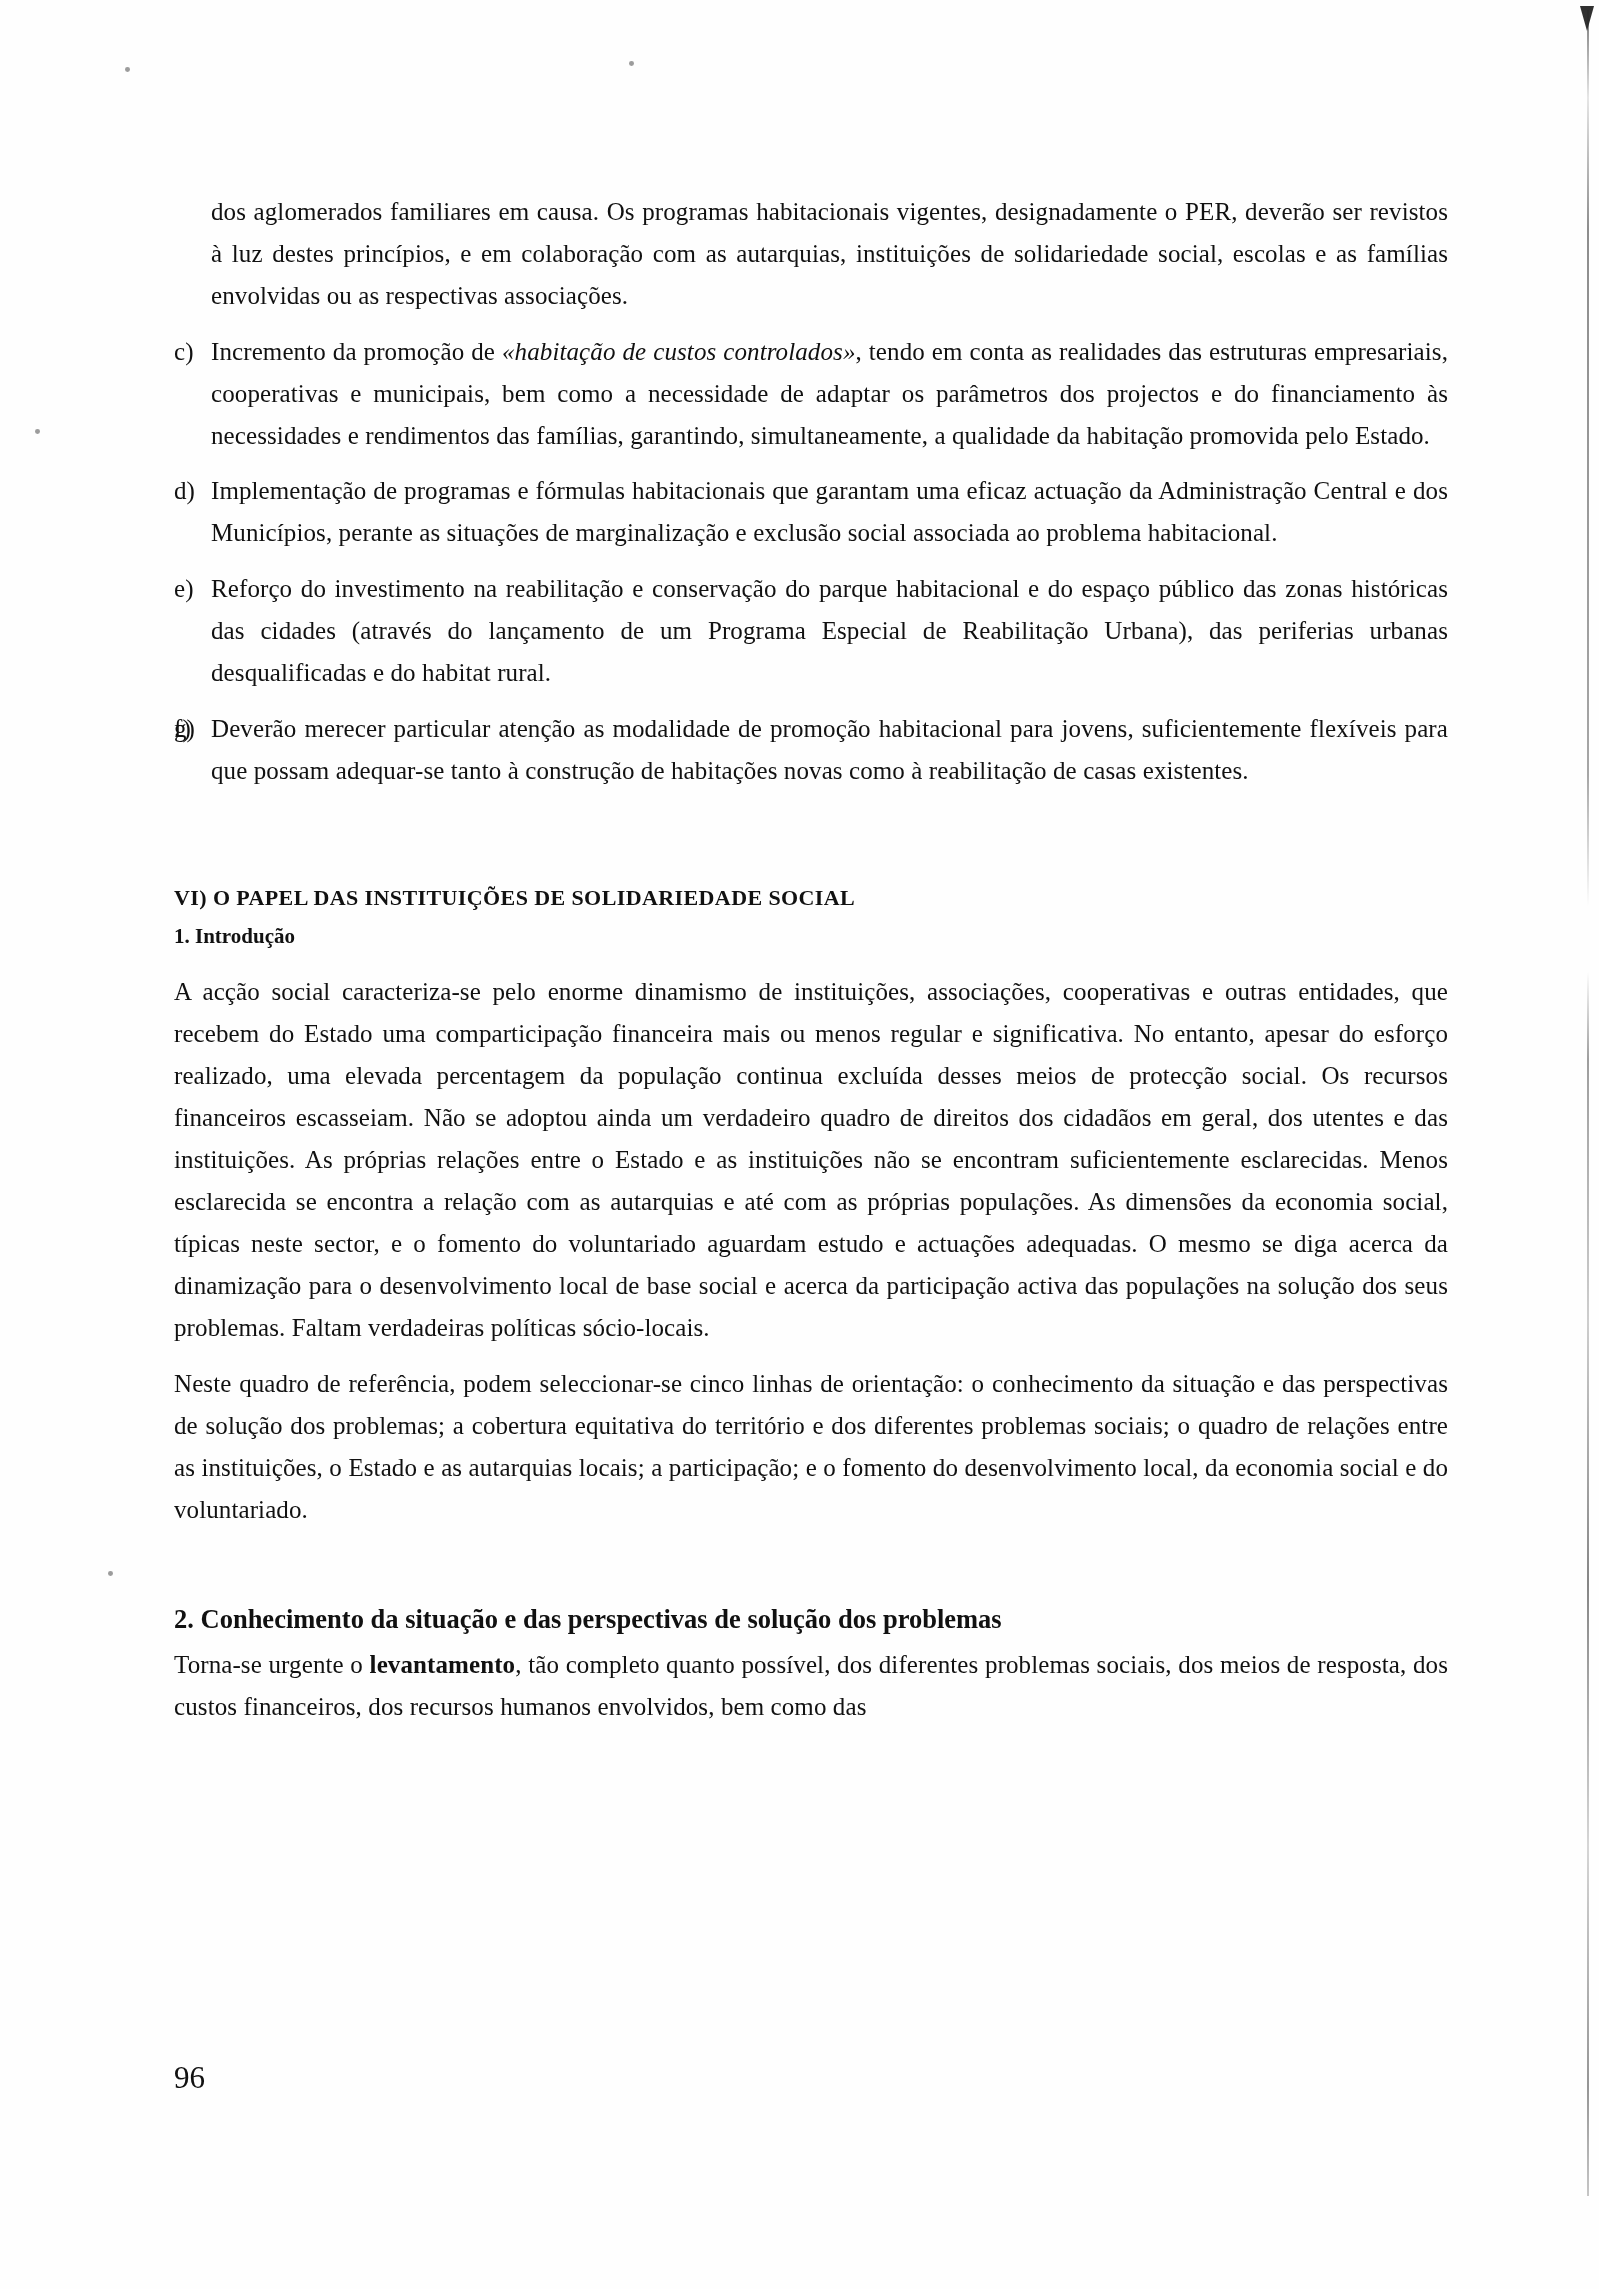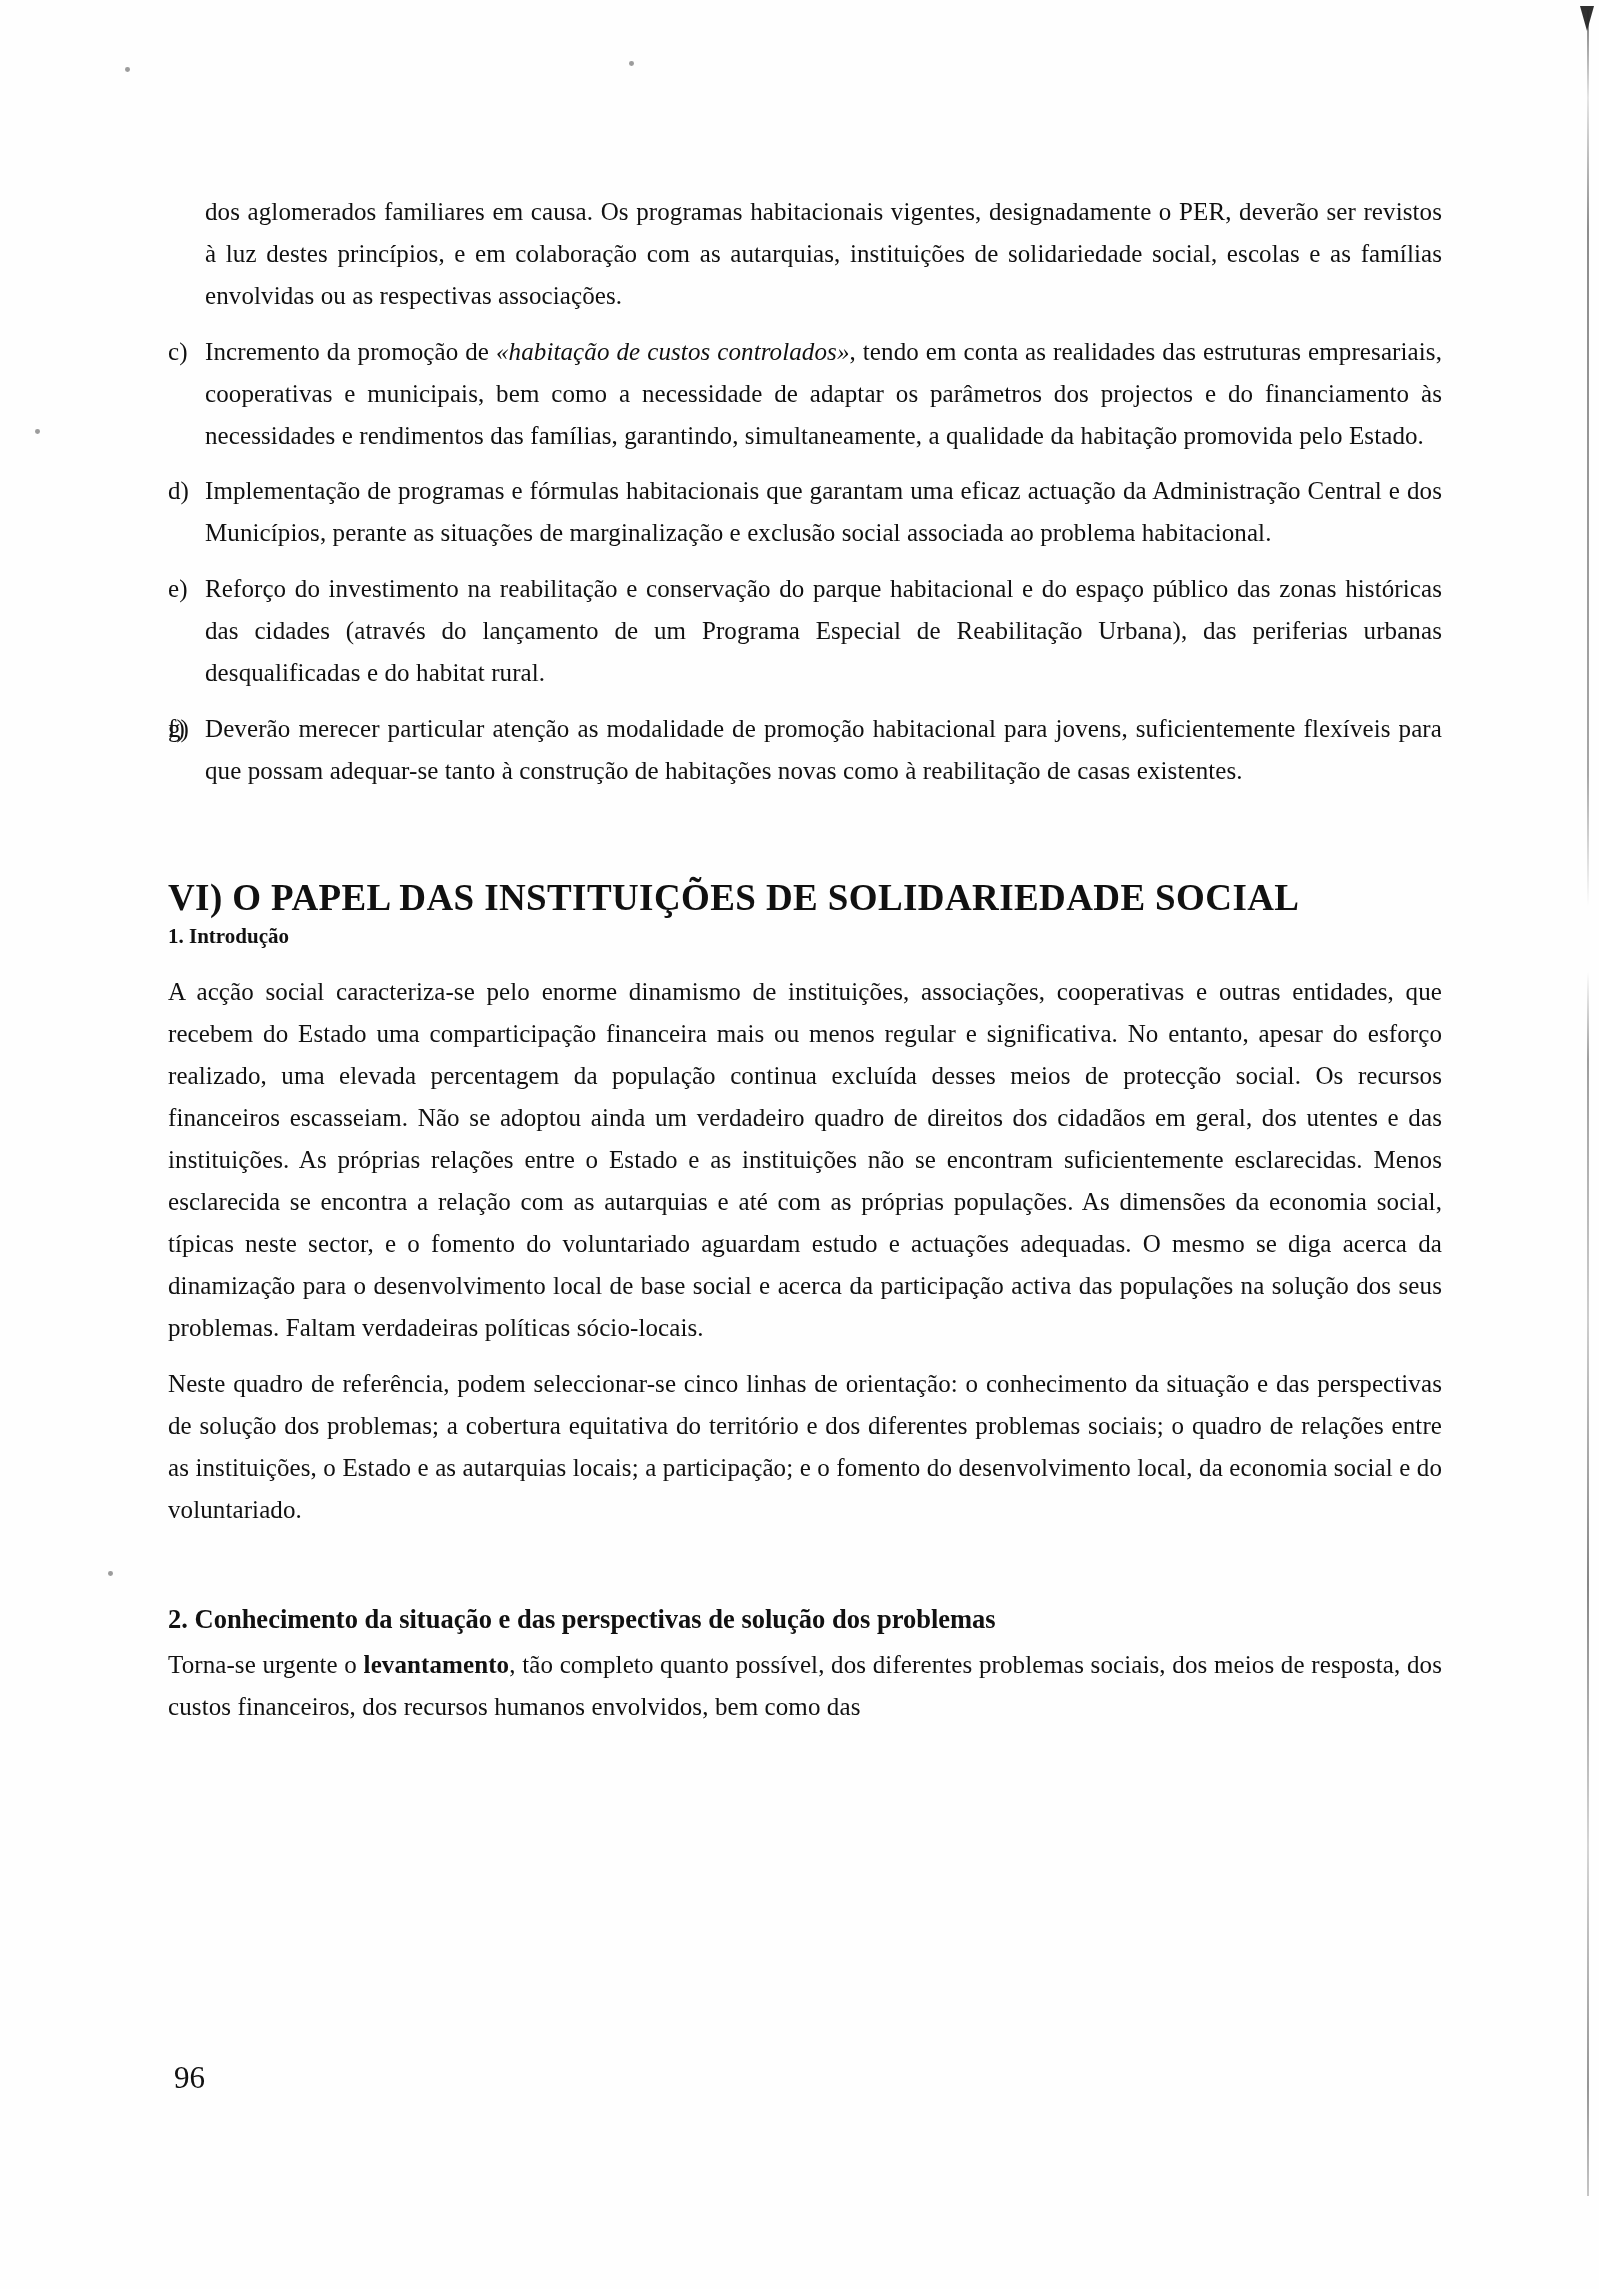--- a/index.html
+++ b/index.html
@@ -50,21 +50,21 @@
   }
   .speck {
     position: absolute;
     background: #4a4a4a;
     border-radius: 50%;
     opacity: .55;
   }
 
   .content {
     position: absolute;
-    left: 168px;
+    left: 174px;
     top: 191px;
     width: 1274px;
   }
 
   p, li, h2, h3 {
     margin: 0;
     padding: 0;
   }
 
   .body-text {
@@ -98,21 +98,21 @@
     top: 0;
     width: 33px;
     font-size: 25px;
     line-height: 42px;
     text-align: left;
   }
   .it { font-style: italic; }
   .bd { font-weight: bold; }
 
   .section-title {
-    font-size: 37px;
+    font-size: 22px;
     font-weight: bold;
     line-height: 39px;
     letter-spacing: 0.4px;
     margin-top: 86px;
     margin-bottom: 0;
   }
   .sub-title {
     font-size: 21px;
     font-weight: bold;
     line-height: 39px;

